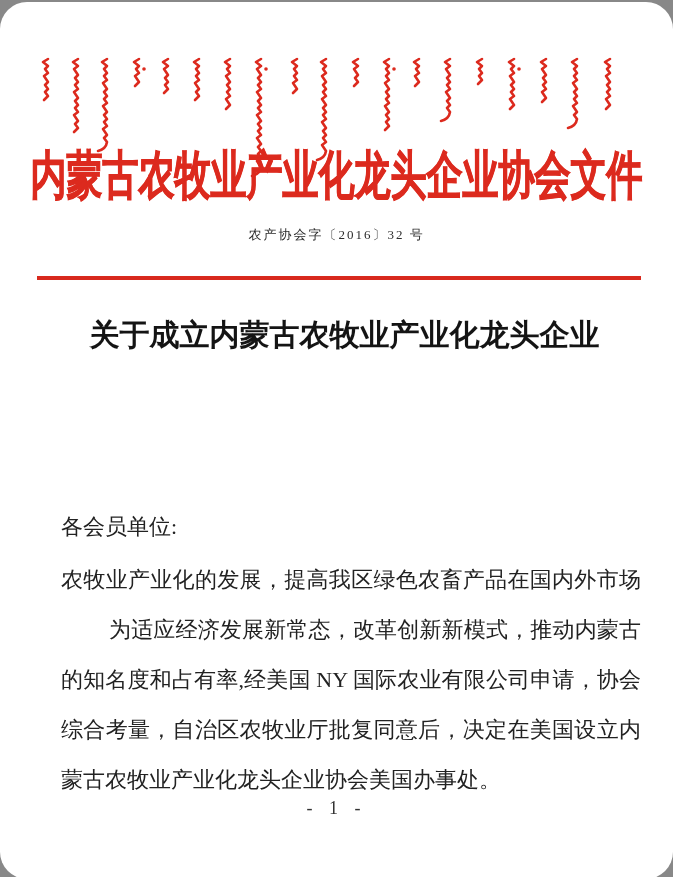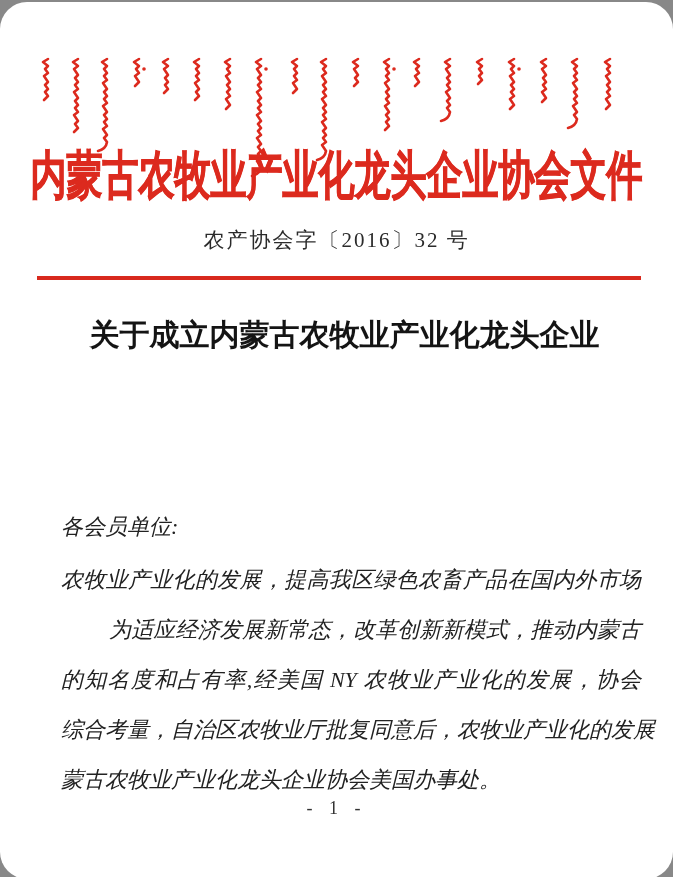--- a/index.html
+++ b/index.html
@@ -41,21 +41,21 @@
     -webkit-text-stroke: 0.6px #dc2a1e;
   }
 
   
   .doc-number {
     position: absolute;
     top: 224px;
     left: 0;
     width: 100%;
     text-align: center;
-    font-size: 21px;
+    font-size: 13px;
     letter-spacing: 2px;
     color: #2b2b2b;
   }
 
   
   .red-rule {
     position: absolute;
     top: 274px;
     left: 37px;
     width: 604px;
@@ -77,21 +77,20 @@
   }
 
   
   .body-text {
     position: absolute;
     top: 500px;
     left: 61px;
     width: 580px;
     font-size: 22px;
     color: #222222;
-    font-style: italic;
   }
   .body-line {
     line-height: 50px;
     text-align: justify;
     text-align-last: justify;
     white-space: nowrap;
   }
   .body-line.salutation {
     text-align: left;
     text-align-last: left;
@@ -153,20 +152,20 @@
   <div class="red-rule"></div>
 
   <h2 class="notice-title">
     <span>关于成立内蒙古农牧业产业化龙头企业</span><br>
   </h2>
 
   <div class="body-text">
     <p class="body-line salutation">各会员单位:</p>
     <p class="body-line">农牧业产业化的发展，提高我区绿色农畜产品在国内外市场</p>
     <p class="body-line indent">为适应经济发展新常态，改革创新新模式，推动内蒙古</p>
-    <p class="body-line">的知名度和占有率,经美国 NY 农牧业产业化的发展，协会</p>
-    <p class="body-line">综合考量，自治区农牧业厅批复同意后，农牧业产业化的发展</p>
+    <p class="body-line">的知名度和占有率,经美国 NY 国际农业有限公司申请，协会</p>
+    <p class="body-line">综合考量，自治区农牧业厅批复同意后，决定在美国设立内</p>
     <p class="body-line last">蒙古农牧业产业化龙头企业协会美国办事处。</p>
   </div>
 
   <div class="page-number">- 1 -</div>
 
 </div>
 
 </body></html>

